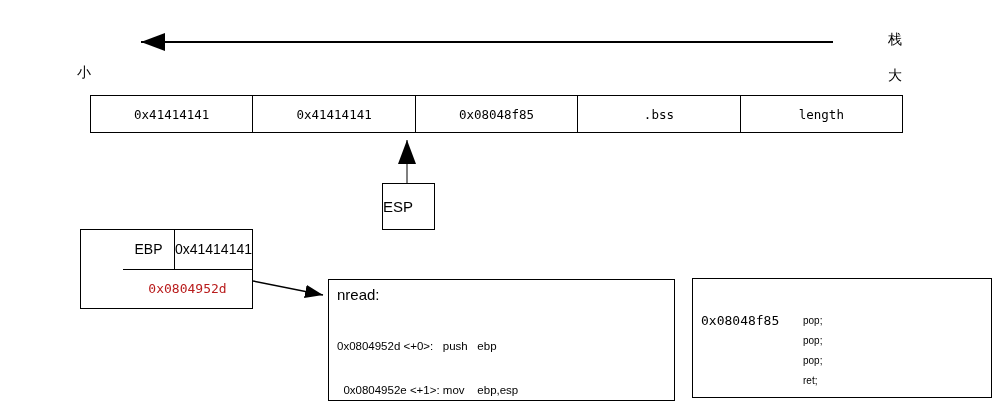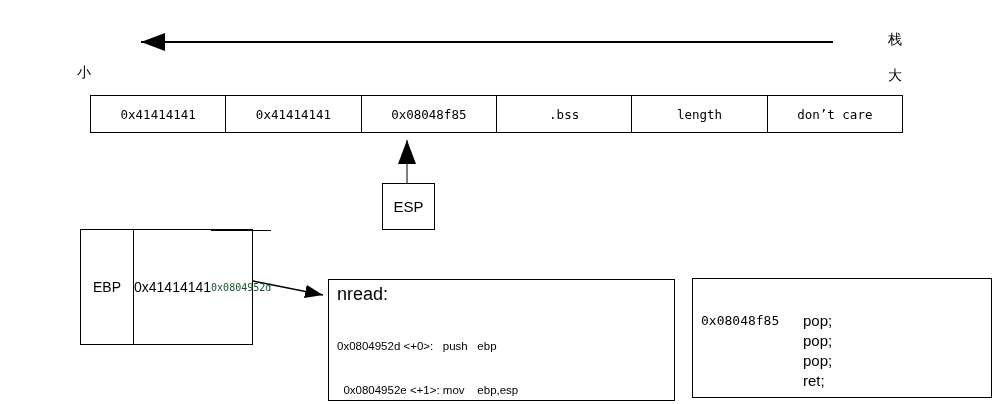--- a/index.html
+++ b/index.html
@@ -47,34 +47,34 @@
   .stack-cell:first-child { border-left: none; }
   
   .esp-box {
     position: absolute;
     left: 382px; top: 183px;
     width: 53px; height: 47px;
     border: 1.5px solid #000;
     box-sizing: border-box;
     display: flex;
     align-items: center;
-    justify-content: center;
     font-size: 15px;
     background: #fff;
   }
   
   .reg-table {
     position: absolute;
     left: 80px; top: 229px;
-    width: 173px; height: 116px;
-    border: 1.5px solid #000;
-    box-sizing: border-box;
-    display: flex;
-    flex-direction: row;
-    background: #fff;
+    width: 173px; height: 80px;
+    border: 1.5px solid #000;
+    box-sizing: border-box;
+    display: flex;
+    flex-direction: column;
+    background: #fff;
+    padding-left: 42px;
   }
   .reg-row {
     flex: 1 1 0;
     display: flex;
     border-top: 1.5px solid #000;
   }
   .reg-row:first-child { border-top: none; }
   .reg-name {
     width: 52px;
     display: flex;
@@ -85,35 +85,35 @@
   }
   .reg-value {
     flex: 1 1 0;
     display: flex;
     align-items: center;
     justify-content: center;
     font-size: 14px;
   }
   .reg-value.red {
     font-family: "DejaVu Sans Mono", monospace;
-    font-size: 10px;
-    color: #14532d;
+    font-size: 13px;
+    color: #b91c1c;
   }
   
   .nread-box {
     position: absolute;
     left: 328px; top: 279px;
     width: 347px; height: 122px;
     border: 1.5px solid #000;
     box-sizing: border-box;
     padding: 5px 8px;
     background: #fff;
   }
   .nread-title {
-    font-size: 18px;
+    font-size: 15px;
     line-height: 19px;
   }
   .nread-lines {
     margin-top: 5px;
     font-size: 11.5px;
     line-height: 14.8px;
     white-space: pre;
   }
   
   .gadget-box {
@@ -127,21 +127,21 @@
     background: #fff;
   }
   .gadget-address {
     width: 78px;
     margin-right: 24px;
     font-family: "DejaVu Sans Mono", monospace;
     font-size: 13px;
     line-height: 20px;
   }
   .gadget-lines {
-    font-size: 15px;
+    font-size: 10px;
     line-height: 20px;
   }
 </style>
 </head>
 <body>
 
 <div class="canvas">
 
   <svg class="arrow-layer" viewBox="0 0 994 404" xmlns="http://www.w3.org/2000/svg">
     <defs>
@@ -157,21 +157,20 @@
   <div class="cjk-label" style="left:888px; top:31px;">栈</div>
   <div class="cjk-label" style="left:888px; top:67px;">大</div>
   <div class="cjk-label" style="left:77px; top:64px;">小</div>
 
   <div class="stack-row">
     <div class="stack-cell">0x41414141</div>
     <div class="stack-cell">0x41414141</div>
     <div class="stack-cell">0x08048f85</div>
     <div class="stack-cell">.bss</div>
     <div class="stack-cell">length</div>
-    <div class="stack-cell">don’t care</div>
   </div>
 
   <div class="esp-box">
     <span>ESP</span>
   </div>
 
   <div class="reg-table">
     <div class="reg-row">
       <div class="reg-name">EBP</div>
       <div class="reg-value">0x41414141</div>

